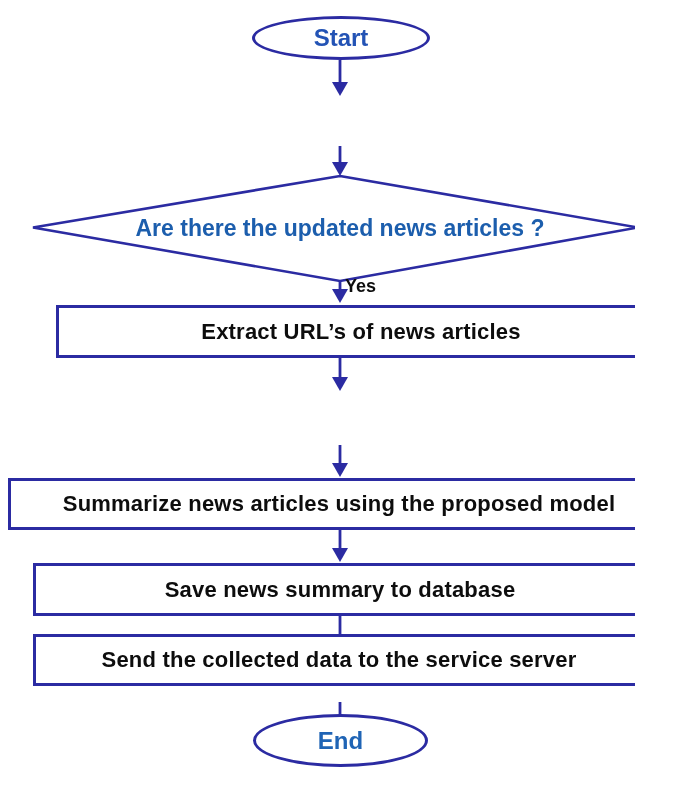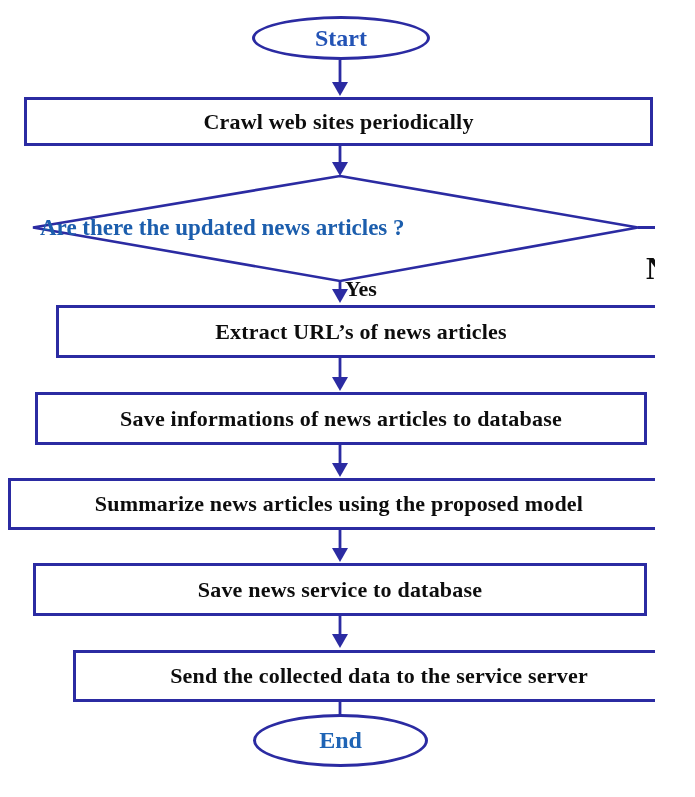--- a/index.html
+++ b/index.html
@@ -9,23 +9,22 @@
     --end-text: #1f64b5;
     --decision-text: #1c5ead;
     --background: #ffffff;
   }
   html, body { margin: 0; padding: 0; background: var(--background); }
   .stage {
     position: relative;
     width: 635px;
     height: 797px;
     background: var(--background);
-    font-family: Liberation Serif, serif;
+    font-family: Liberation Sans, sans-serif;
     overflow: hidden;
-    padding-left: 20px;
   }
   .wires { position: absolute; left: 0; top: 0; z-index: 0; }
   .wires line, .wires polyline { stroke: var(--line); stroke-width: 2.8; fill: none; }
   .wires polygon.head { fill: var(--line); stroke: none; }
   .wires polygon.diamond { fill: var(--background); stroke: var(--line); stroke-width: 2.6; }
   .node {
     position: absolute;
     box-sizing: border-box;
     display: flex;
     align-items: center;
@@ -45,35 +44,36 @@
     border: 3px solid var(--line);
     border-radius: 50%;
     font-size: 24px;
   }
   .terminator.start { color: var(--start-text); }
   .terminator.end { color: var(--end-text); }
   .decision-label {
     position: absolute;
     display: flex;
     align-items: center;
+    justify-content: center;
     text-align: center;
     font-weight: 700;
     font-size: 23px;
     color: var(--decision-text);
     z-index: 1;
     background: transparent;
   }
   .edge-label {
     position: absolute;
     font-weight: 700;
     color: var(--text-dark);
     z-index: 2;
     background: transparent;
   }
-  .edge-label.yes { left: 345px; top: 276px; font-size: 22px; }
+  .edge-label.yes { left: 345px; top: 276px; font-size: 18px; }
   .edge-label.no  { left: 646px; top: 251px; font-size: 31px; }
 </style>
 </head>
 <body>
 
 <div class="stage">
 
   <svg class="wires" width="695" height="797" viewBox="0 0 695 797">
 
     <polygon class="diamond" points="340,176 638,227.5 340,281 33,227.5"></polygon>
@@ -103,48 +103,42 @@
     <polygon class="head" points="332,634 348,634 340,648"></polygon>
 
     <line x1="340" y1="702" x2="340" y2="723"></line>
     <polygon class="head" points="332,721 348,721 340,735"></polygon>
   </svg>
 
   <div class="node terminator start" style="left:252px; top:16px; width:178px; height:44px;">
     <span>Start</span>
   </div>
 
-  <div class="node process" style="left:24px; top:97px; width:629px; height:49px;">
-    <span>Crawl web sites periodically</span>
-  </div>
 
   <div class="decision-label" style="left:40px; top:206px; width:600px; height:44px;">
     <span>Are there the updated news articles ?</span>
   </div>
 
   <div class="edge-label yes">Yes</div>
   <div class="edge-label no">No</div>
 
   <div class="node process" style="left:35px; top:305px; width:610px; height:53px;margin-left:21px;">
     <span>Extract URL’s of news articles</span>
   </div>
 
-  <div class="node process" style="left:35px; top:392px; width:612px; height:53px;">
-    <span>Save informations of news articles to database</span>
-  </div>
 
   <div class="node process" style="left:8px; top:478px; width:662px; height:52px;text-align:center;">
     <span>Summarize news articles using the proposed model</span>
   </div>
 
   <div class="node process" style="left:33px; top:563px; width:614px; height:53px;">
-    <span>Save news service to database</span>
+    <span>Save news summary to database</span>
   </div>
 
-  <div class="node process" style="left:33px; top:650px; width:612px; height:52px;margin-left:40px;">
+  <div class="node process" style="left:33px; top:634px; width:612px; height:52px;">
     <span>Send the collected data to the service server</span>
   </div>
 
   <div class="node terminator end" style="left:253px; top:714px; width:175px; height:53px;">
     <span>End</span>
   </div>
 
 </div>
 
 </body></html>

